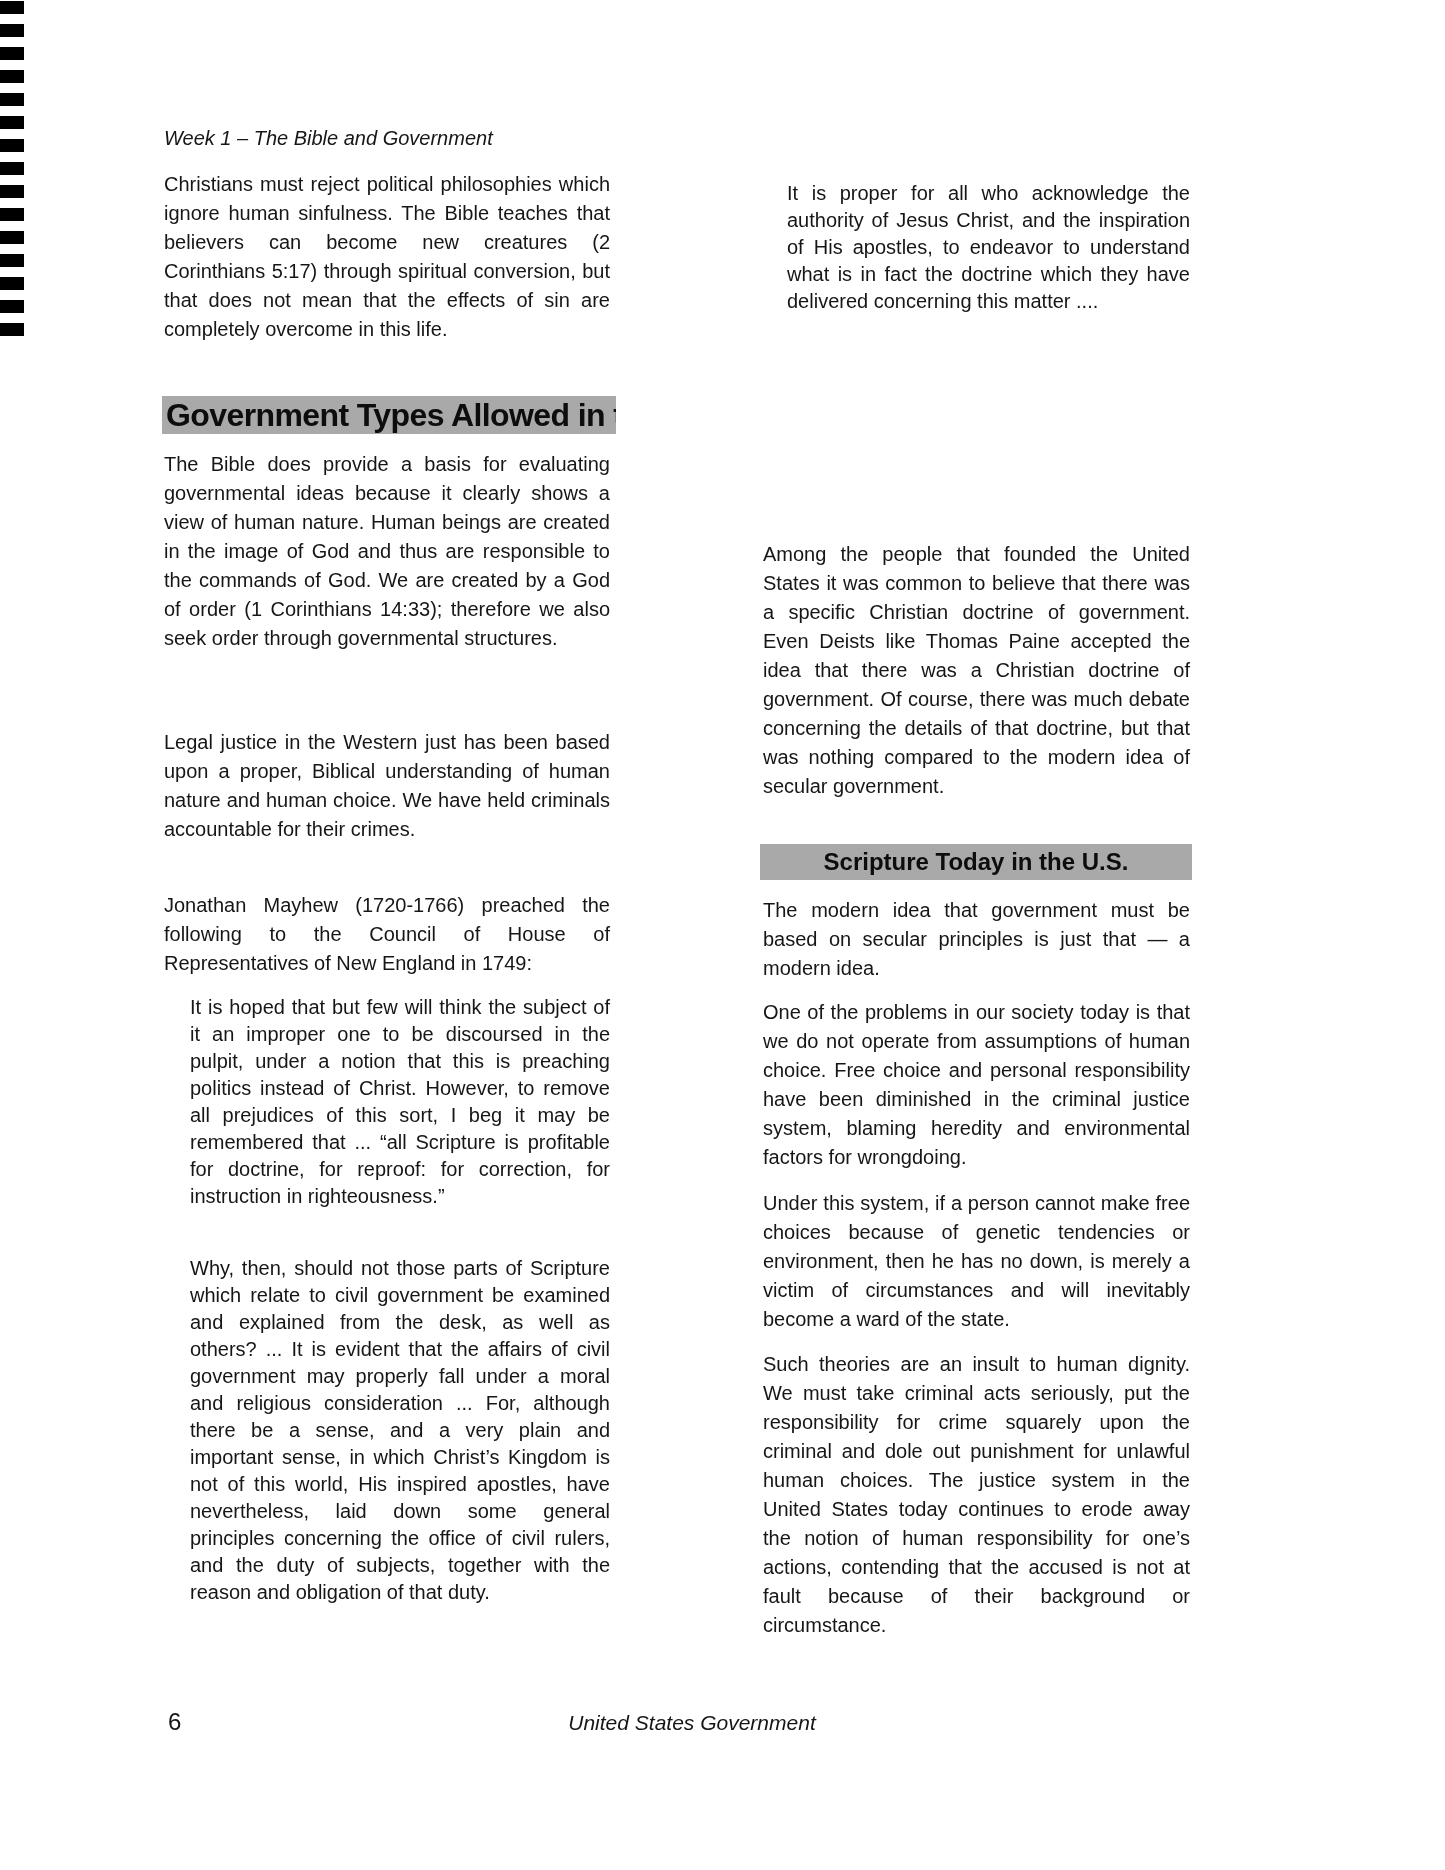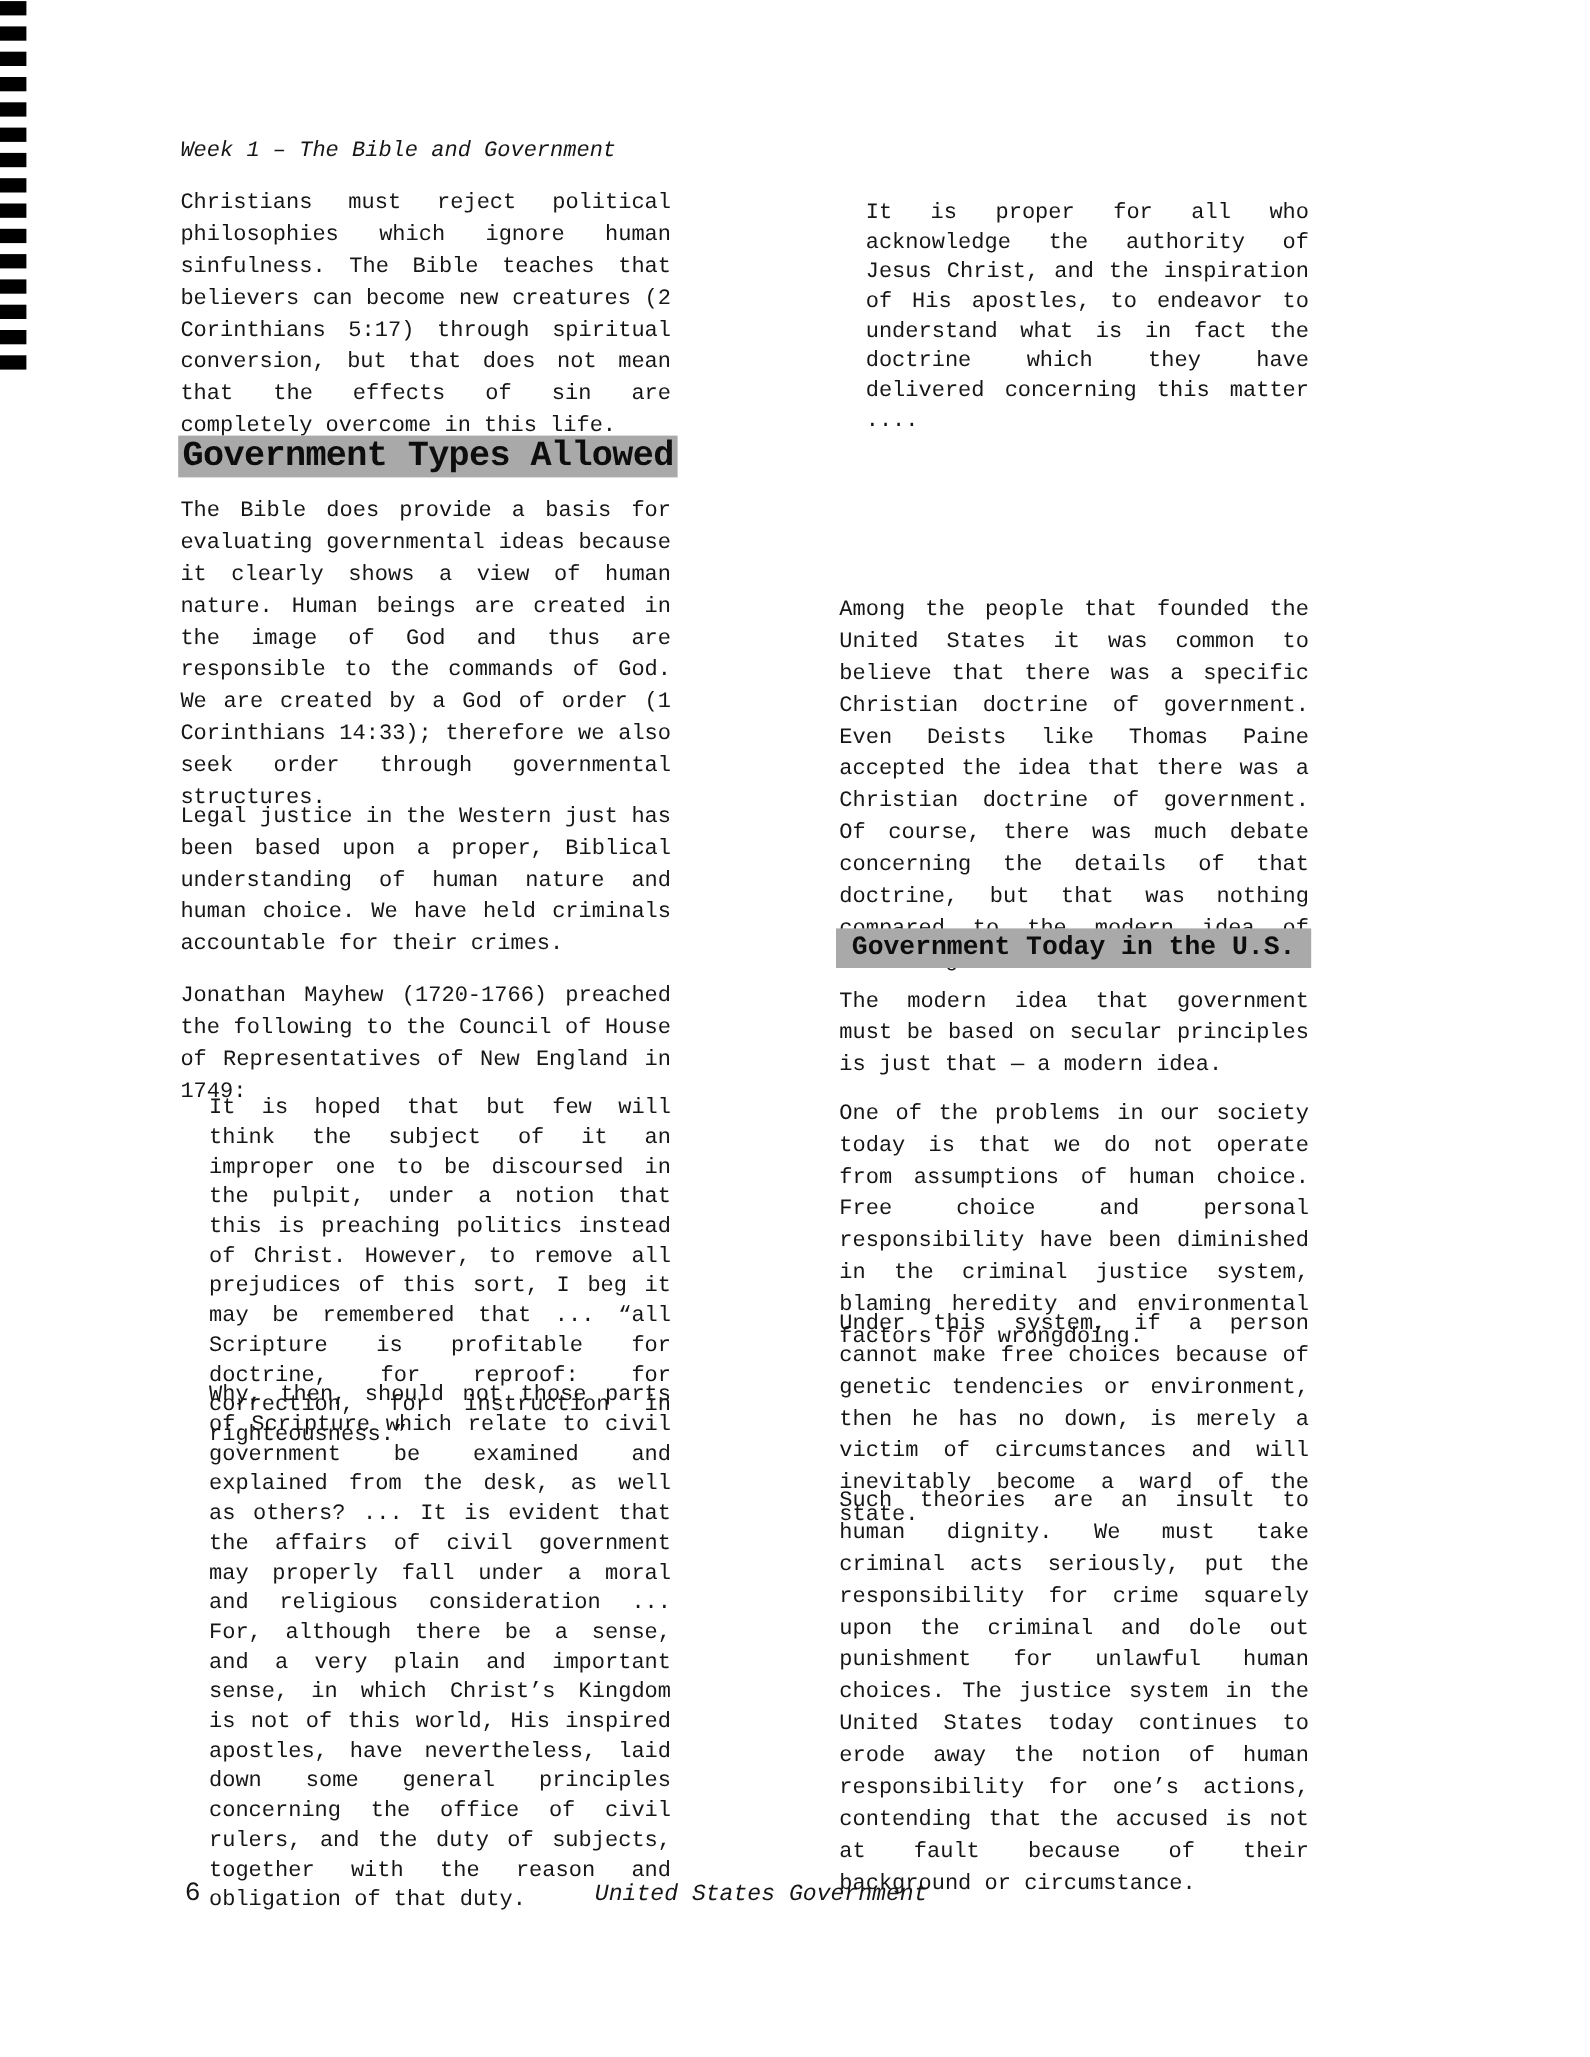--- a/index.html
+++ b/index.html
@@ -2,21 +2,21 @@
 <html><head>
 <meta charset="utf-8">
 <style>
   html, body { margin: 0; padding: 0; background: #e8e8e8; }
   #page {
     position: relative;
     width: 1445px;
     height: 1870px;
     background: #ffffff;
     overflow: hidden;
-    font-family: Liberation Mono, monospace;
+    font-family: Liberation Sans, sans-serif;
     color: #161616;
   }
   .abs { position: absolute; }
   .running-header {
     font-style: italic;
     font-size: 20px;
     line-height: 24px;
     white-space: nowrap;
   }
   .para {
@@ -109,21 +109,21 @@
 
   <div class="abs quote" style="left:190px; top:994px; width:420px;">It is hoped that but few will think the subject of it an improper one to be discoursed in the pulpit, under a notion that this is preaching politics instead of Christ. However, to remove all prejudices of this sort, I beg it may be remembered that ... “all Scripture is profitable for doctrine, for reproof: for correction, for instruction in righteousness.”</div>
 
   <div class="abs quote" style="left:190px; top:1255px; width:420px;">Why, then, should not those parts of Scripture which relate to civil government be examined and explained from the desk, as well as others? ... It is evident that the affairs of civil government may properly fall under a moral and religious consideration ... For, although there be a sense, and a very plain and important sense, in which Christ’s Kingdom is not of this world, His inspired apostles, have nevertheless, laid down some general principles concerning the office of civil rulers, and the duty of subjects, together with the reason and obligation of that duty.</div>
 
   <div class="abs quote" style="left:787px; top:180px; width:403px;">It is proper for all who acknowledge the authority of Jesus Christ, and the inspiration of His apostles, to endeavor to understand what is in fact the doctrine which they have delivered concerning this matter ....</div>
 
 
   <div class="abs para" style="left:763px; top:540px; width:427px;">Among the people that founded the United States it was common to believe that there was a specific Christian doctrine of government. Even Deists like Thomas Paine accepted the idea that there was a Christian doctrine of government. Of course, there was much debate concerning the details of that doctrine, but that was nothing compared to the modern idea of secular government.</div>
 
-  <div class="abs heading-bar center-style" style="left:760px; top:844px; width:432px; height:36px;">Government Today in the U.S.</div>
+  <div class="abs heading-bar center-style" style="left:760px; top:844px; width:432px; height:36px;">Scripture Today in the U.S.</div>
 
   <div class="abs para" style="left:763px; top:896px; width:427px;">The modern idea that government must be based on secular principles is just that — a modern idea.</div>
 
   <div class="abs para" style="left:763px; top:998px; width:427px;">One of the problems in our society today is that we do not operate from assumptions of human choice. Free choice and personal responsibility have been diminished in the criminal justice system, blaming heredity and environmental factors for wrongdoing.</div>
 
   <div class="abs para" style="left:763px; top:1189px; width:427px;">Under this system, if a person cannot make free choices because of genetic tendencies or environment, then he has no down, is merely a victim of circumstances and will inevitably become a ward of the state.</div>
 
   <div class="abs para" style="left:763px; top:1350px; width:427px;">Such theories are an insult to human dignity. We must take criminal acts seriously, put the responsibility for crime squarely upon the criminal and dole out punishment for unlawful human choices. The justice system in the United States today continues to erode away the notion of human responsibility for one’s actions, contending that the accused is not at fault because of their background or circumstance.</div>
 
   <div class="abs footer-num" style="left:168px; top:1708px;">6</div>

